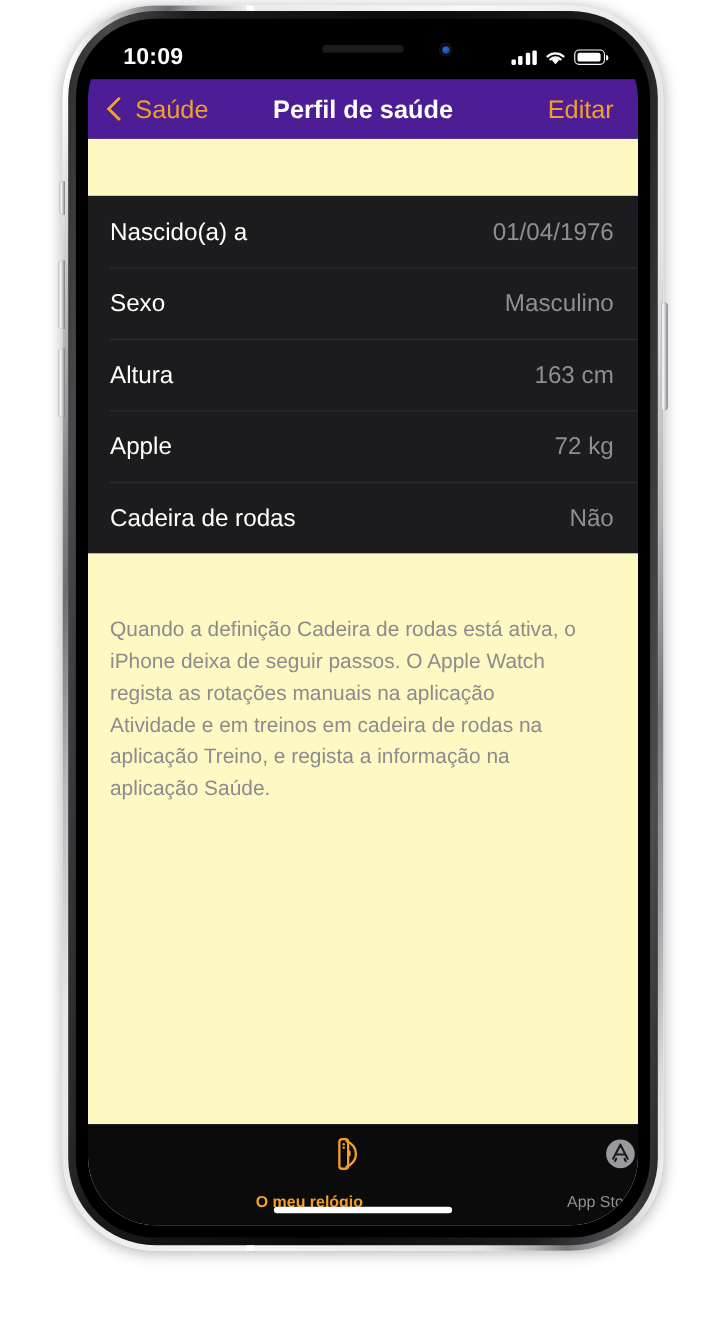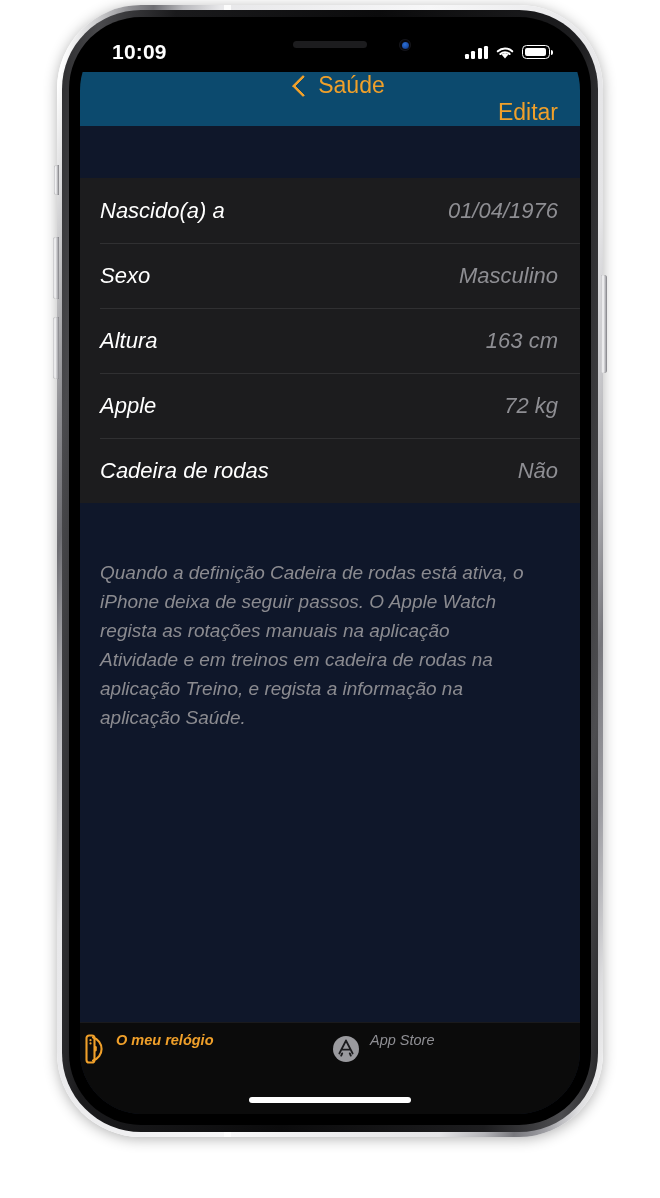--- a/index.html
+++ b/index.html
@@ -193,23 +193,22 @@
     border-radius: 2px;
   }
 
   
   #nav-bar {
     position: absolute;
     top: 44px; left: 0; right: 0;
     height: 54px;
     display: flex;
     align-items: center;
-    background: #0c4a6e;
+    background: #4c1d95;
     z-index: 15;
-    flex-direction: column;
   }
   #nav-back {
     display: flex;
     align-items: center;
     gap: 5px;
     padding-left: 20px;
     color: #f0a02a;
     font-size: 23px;
     cursor: pointer;
     white-space: nowrap;
@@ -238,23 +237,22 @@
     color: #f0a02a;
     font-size: 23px;
     cursor: pointer;
     z-index: 2;
   }
 
   
   #content {
     position: absolute;
     top: 98px; left: 0; right: 0; bottom: 0;
-    background: #0f172a;
+    background: #fef9c3;
     overflow: hidden;
-    font-style: italic;
   }
 
   #table-card {
     margin-top: 52px;
     background: #1c1c1e;
   }
   .row {
     position: relative;
     height: 65px;
     display: flex;
@@ -299,23 +297,23 @@
     border-top: 1px solid #1a1a1c;
     display: flex;
     align-items: flex-start;
     padding-top: 9px;
     box-sizing: border-box;
     z-index: 18;
   }
   .tab {
     flex: 1;
     display: flex;
-    flex-direction: row;
-    align-items: flex-start;
-    gap: 8px;
+    flex-direction: column;
+    align-items: flex-end;
+    gap: 19px;
     cursor: pointer;
   }
   .tab-icon { height: 34px; display: flex; align-items: center; justify-content: center; }
   .tab-label { font-size: 14.5px; color: #8e8e93; }
   .tab.active .tab-label { color: #f0a02a; font-weight: bold; }
 
   #home-indicator {
     position: absolute;
     left: 50%;
     transform: translateX(-50%);
@@ -367,20 +365,21 @@
             <span></span>
           </div>
       </div>
     </div>
 
     <div id="nav-bar">
       <div id="nav-back">
         <span class="chev-left"></span>
         <span>Saúde</span>
       </div>
+      <div id="nav-title">Perfil de saúde</div>
       <div id="nav-action">Editar</div>
     </div>
 
     <div id="content">
 
       <div id="table-card">
         <div class="row">
           <span class="row-label">Nascido(a) a</span>
           <span class="row-value">01/04/1976</span>
         </div>

